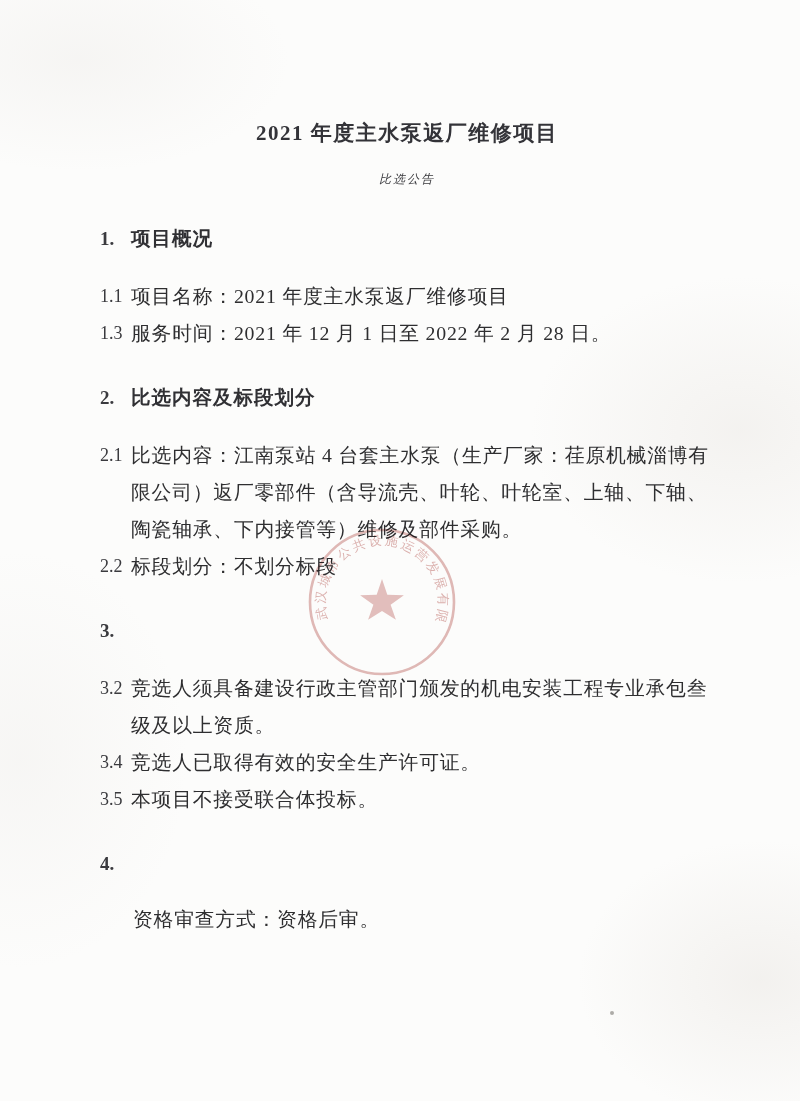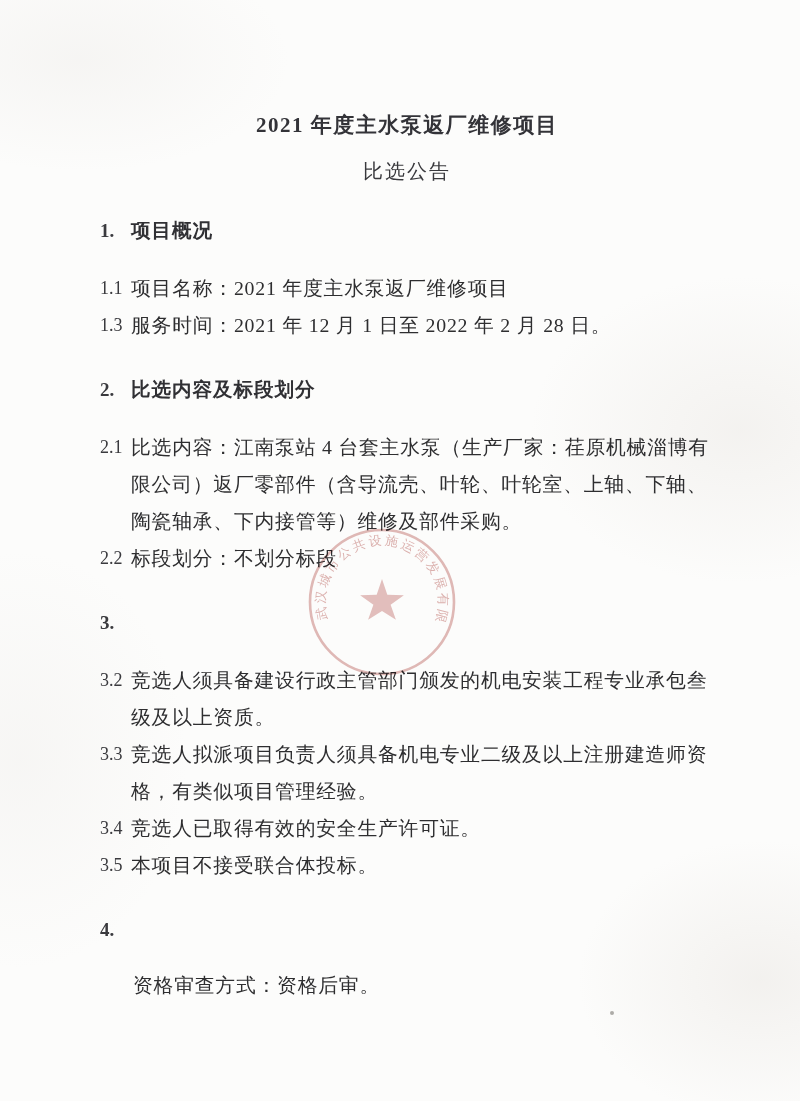--- a/index.html
+++ b/index.html
@@ -11,39 +11,40 @@
       radial-gradient(ellipse 300px 220px at 740px 430px, rgba(205,197,188,0.18), rgba(205,197,188,0) 70%),
       radial-gradient(ellipse 260px 200px at 760px 980px, rgba(205,197,188,0.20), rgba(205,197,188,0) 70%),
       radial-gradient(ellipse 300px 160px at 80px 60px,  rgba(208,202,196,0.14), rgba(208,202,196,0) 70%),
       radial-gradient(ellipse 240px 300px at 20px 760px, rgba(208,202,196,0.12), rgba(208,202,196,0) 70%),
       #fcfcfb;
     font-family: "Liberation Serif", "DejaVu Serif", serif;
     color: #2e2e30;
   }
   .content {
     position: absolute;
-    left: 100px; top: 8px;
+    left: 100px; top: 16px;
     width: 614px;
   }
   .doc-title {
     margin-top: 102px;
     text-align: center;
     font-size: 21px;
     font-weight: 600;
     letter-spacing: 1.5px;
     line-height: 30px;
     color: #333338;
   }
   .doc-subtitle {
     margin-top: 17px;
     text-align: center;
-    font-size: 20px;
+    font-size: 12px;
     letter-spacing: 2px;
     line-height: 28px;
     color: #39393d;
+    font-style: italic;
   }
   .sec-heading {
     display: flex;
     margin: 31px 0 24px 0;
     font-size: 19.5px;
     font-weight: 700;
     letter-spacing: 1px;
     line-height: 30px;
     color: #303034;
   }
@@ -129,24 +130,20 @@
 
   <div>
     <div class="sec-heading">
       <span class="num">3.</span>
     </div>
     <div class="item">
       <span class="num">3.2</span>
       <span class="itext">竞选人须具备建设行政主管部门颁发的机电安装工程专业承包叁级及以上资质。</span>
     </div>
     <div class="item">
-      <span class="num">3.3</span>
-      <span class="itext">竞选人拟派项目负责人须具备机电专业二级及以上注册建造师资格，有类似项目管理经验。</span>
-    </div>
-    <div class="item">
       <span class="num">3.4</span>
       <span class="itext">竞选人已取得有效的安全生产许可证。</span>
     </div>
     <div class="item">
       <span class="num">3.5</span>
       <span class="itext">本项目不接受联合体投标。</span>
     </div>
   </div>
 
   <div>

